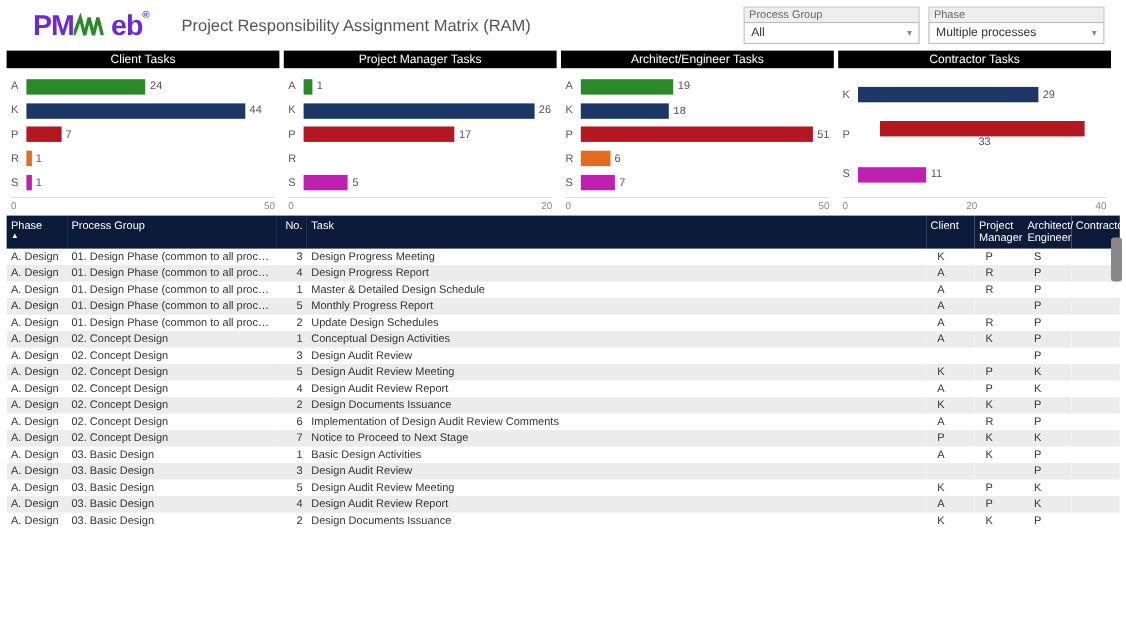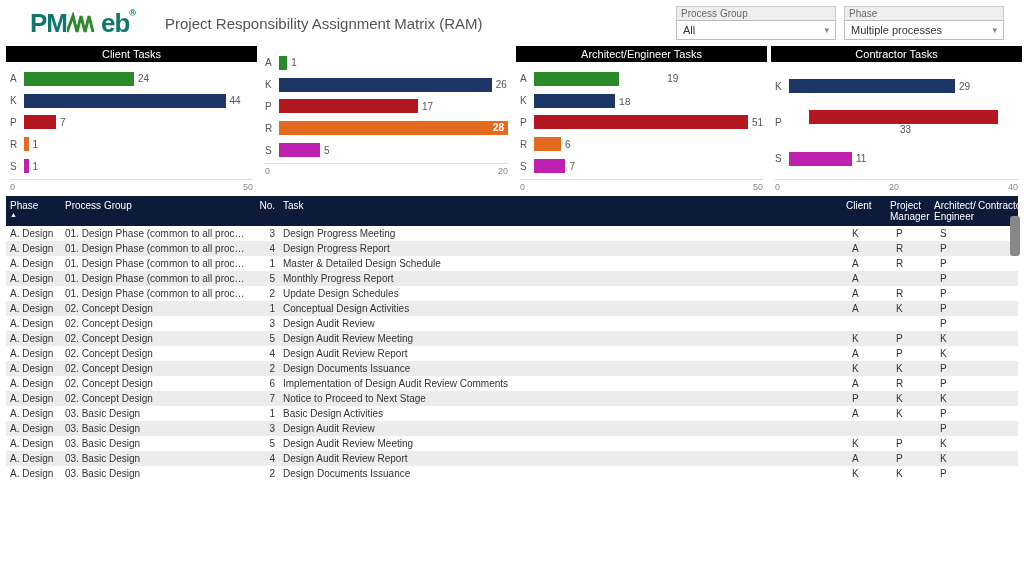--- a/index.html
+++ b/index.html
@@ -1,27 +1,27 @@
 <!DOCTYPE html>
 <html><head>
 <meta charset="utf-8">
 <style>
   * { box-sizing: border-box; margin: 0; padding: 0; }
   body { font-family: "Segoe UI", Arial, sans-serif; font-size: 11px; color: #333; background: #fff; width: 1024px; }
   .header { display: flex; align-items: center; padding: 6px 20px 4px 30px; gap: 20px; }
-  .logo { font-size: 26px; font-weight: bold; color: #0f766e; letter-spacing: -1px; position: relative; }
+  .logo { font-size: 26px; font-weight: bold; color: #6d28d9; letter-spacing: -1px; position: relative; }
   .logo .stripes { display:inline-block; position:relative; top:4px; }
   .logo .reg { font-size:9px; vertical-align: top; }
   .title { font-size: 15px; color: #555; flex: 0 0 auto; margin-left: 10px; }
   .filters { margin-left: auto; display: flex; gap: 8px; }
   .filter { display:flex; flex-direction:column; }
   .filter-label { font-size:10px; color:#666; background:#eee; padding:1px 4px; border:1px solid #ccc; border-bottom:none;}
   .filter-select { border:1px solid #bbb; padding:3px 6px; font-size:11px; display:flex; justify-content:space-between; align-items:center; cursor:pointer; min-width:160px; background:#fff;}
   .chev { color:#888; font-size:9px; }
-  .charts-row { display:flex; gap:4px; padding: 2px 2px 0 6px; }
+  .charts-row { display:flex; gap:4px; padding: 2px 14px 0 6px; }
   .chart-card { flex:1; }
   .chart-title { background:#000; color:#fff; text-align:center; font-size:11px; padding:2px 0; }
   .chart-body { padding: 6px 4px 0 4px; height: 130px; display:flex; flex-direction:column; }
   .bars { flex:1; display:flex; flex-direction:column; justify-content:space-around; }
   .bar-row { display:flex; align-items:center; height:17px; }
   .bar-cat { width:14px; font-size:10px; color:#555; text-align:left; }
   .bar-track { flex:1; position:relative; }
   .bar { height:14px; }
   .bar-val { font-size:10px; color:#555; margin-left:4px; }
   .bar-val-inside { font-size:10px; color:#fff; position:absolute; right:4px; top:0; line-height:14px; font-weight:bold;}
@@ -118,20 +118,21 @@
             </div>
           </div>
         </div>
         <div class="axis">
           <span>0</span>
           <span>50</span>
         </div>
       </div>
     </div>
     <div class="chart-card">
+      <div class="chart-title">Project Manager Tasks</div>
       <div class="chart-body">
         <div class="bars">
           <div class="bar-row">
             <div class="bar-cat">A</div>
             <div class="bar-track" style="display: flex; align-items: center;">
               <div class="bar c-A" style="width: 3.57143%; position: relative;"></div>
               <span class="bar-val">1</span>
             </div>
           </div>
           <div class="bar-row">
@@ -143,25 +144,20 @@
           </div>
           <div class="bar-row">
             <div class="bar-cat">P</div>
             <div class="bar-track" style="display: flex; align-items: center;">
               <div class="bar c-P" style="width: 60.7143%; position: relative;"></div>
               <span class="bar-val">17</span>
             </div>
           </div>
           <div class="bar-row">
             <div class="bar-cat">R</div>
-            <div class="bar-track">
-              <div class="bar c-R" style="width: 100%; position: relative;">
-                <span class="bar-val-inside">28</span>
-              </div>
-            </div>
           </div>
           <div class="bar-row">
             <div class="bar-cat">S</div>
             <div class="bar-track" style="display: flex; align-items: center;">
               <div class="bar c-S" style="width: 17.8571%; position: relative;"></div>
               <span class="bar-val">5</span>
             </div>
           </div>
         </div>
         <div class="axis">
@@ -169,21 +165,21 @@
           <span>20</span>
         </div>
       </div>
     </div>
     <div class="chart-card">
       <div class="chart-title">Architect/Engineer Tasks</div>
       <div class="chart-body">
         <div class="bars">
           <div class="bar-row">
             <div class="bar-cat">A</div>
-            <div class="bar-track" style="display: flex; align-items: center; gap: 44px;">
+            <div class="bar-track" style="display: flex; align-items: center;">
               <div class="bar c-A" style="width: 37.2549%; position: relative;"></div>
               <span class="bar-val">19</span>
             </div>
           </div>
           <div class="bar-row">
             <div class="bar-cat">K</div>
             <div class="bar-track" style="display: flex; align-items: flex-end; font-family: Liberation Mono, monospace;">
               <div class="bar c-K" style="width: 35.2941%; position: relative;"></div>
               <span class="bar-val">18</span>
             </div>

